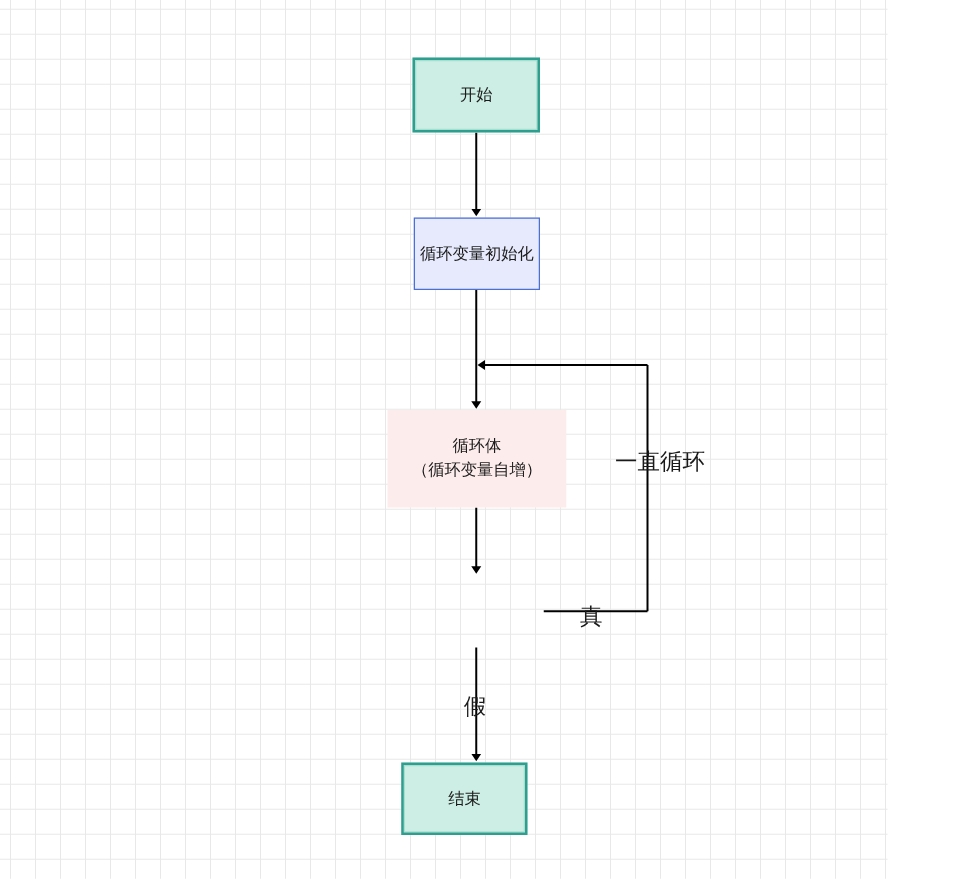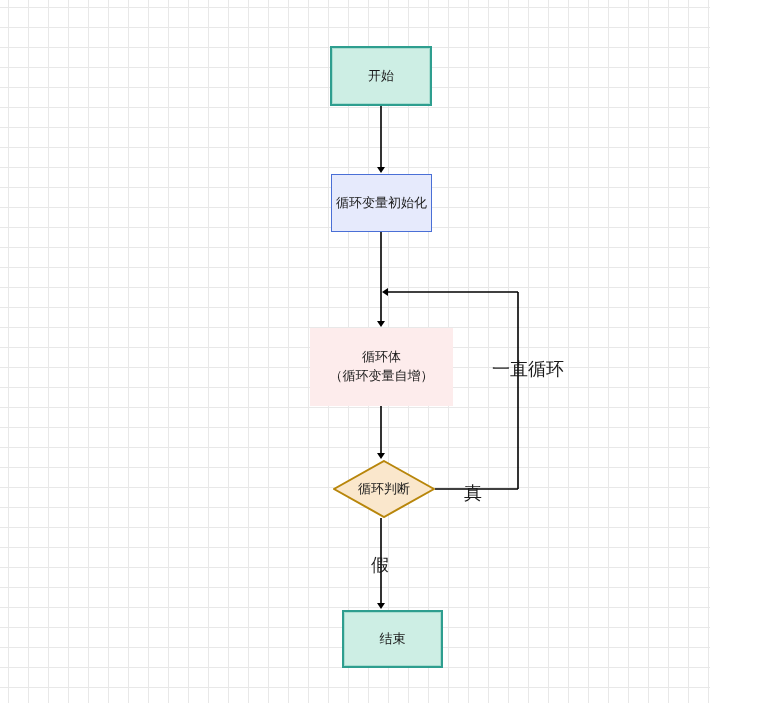--- a/index.html
+++ b/index.html
@@ -120,28 +120,22 @@
 
   <div class="node node-process" style="left:331px; top:174px; width:101px; height:58px;">
     <span class="line-1">循环变量初始化</span>
   </div>
 
   <div class="node node-body" style="left:310px; top:328px; width:143px; height:78px;">
     <span class="line-1">循环体</span>
     <span class="line-2">（循环变量自增）</span>
   </div>
 
-  <div class="node node-decision" style="left:333px; top:460px; width:102px; height:58px;">
-    <svg class="diamond-shape" viewBox="0 0 102 58" preserveAspectRatio="none" xmlns="http://www.w3.org/2000/svg">
-      <polygon points="51,1 101,29 51,57 1,29" fill="#fae7cc" stroke="#b8860b" stroke-width="2"></polygon>
-    </svg>
-    <span class="diamond-label">循环判断</span>
-  </div>
 
-  <div class="node node-terminal" style="left:342px; top:610px; width:101px; height:58px;">
+  <div class="node node-terminal" style="left:321px; top:610px; width:101px; height:58px;">
     <span class="line-1">结束</span>
   </div>
 
   <div class="edge-label" style="left:464px; top:481px;">真</div>
 
   <div class="edge-label" style="left:492px; top:357px;">一直循环</div>
 
   <div class="edge-label" style="left:371px; top:553px;">假</div>
 
 </div>

